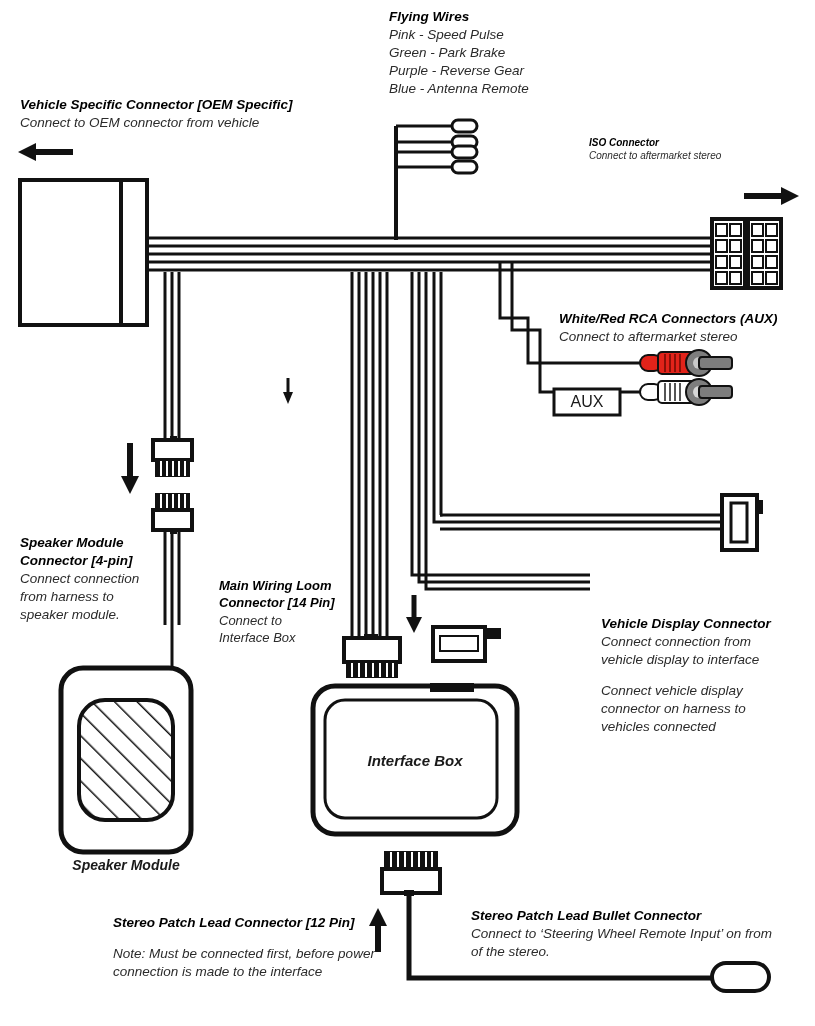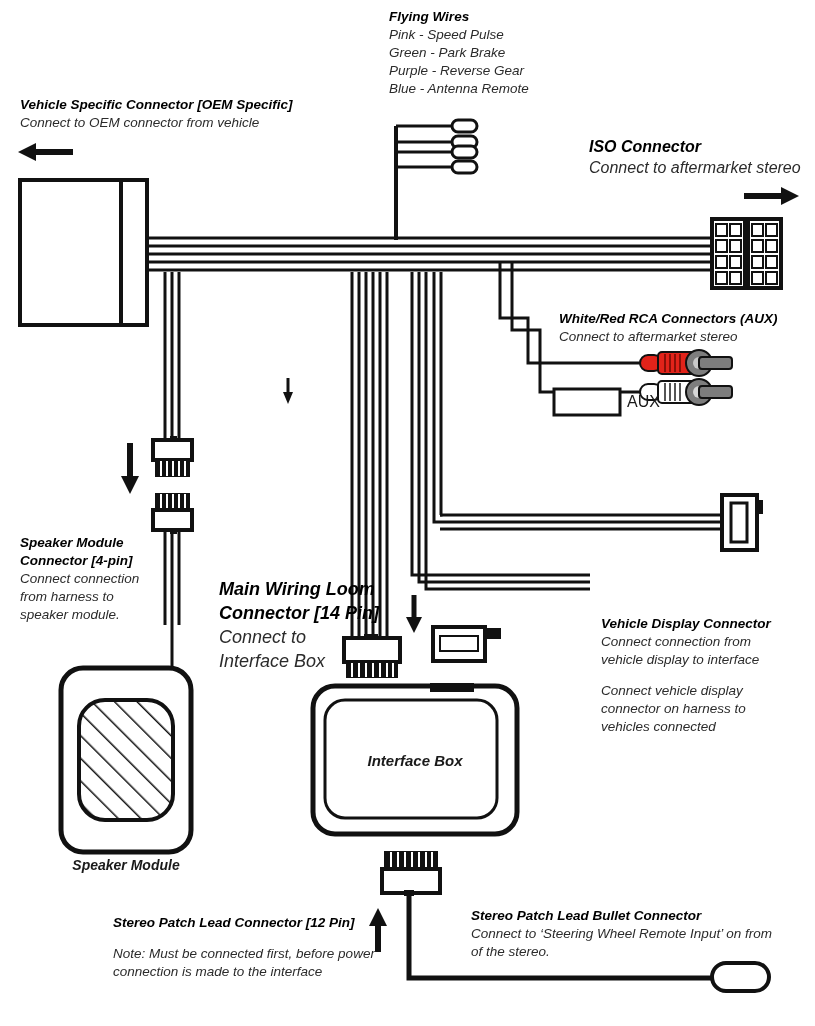--- a/index.html
+++ b/index.html
@@ -278,43 +278,43 @@
   </div>
 
   <div class="lbl" style="left:389px;top:8px;font-size:13.5px;">
     <span class="t">Flying Wires</span>
     <span class="s">Pink - Speed Pulse</span>
     <span class="s">Green - Park Brake</span>
     <span class="s">Purple - Reverse Gear</span>
     <span class="s">Blue - Antenna Remote</span>
   </div>
 
-  <div class="lbl" style="left:589px;top:136px;font-size:16px;">
+  <div class="lbl" style="left:589px;top:136px;font-size:10px;">
     <span class="t">ISO Connector</span>
     <span class="s">Connect to aftermarket stereo</span>
   </div>
 
   <div class="lbl" style="left:559px;top:310px;font-size:13.5px;">
     <span class="t">White/Red RCA Connectors (AUX)</span>
     <span class="s">Connect to aftermarket stereo</span>
   </div>
 
-  <div style="position:absolute;left:554px;top:389px;width:66px;height:26px;display:flex;align-items:center;justify-content:flex-end;font-size:16px;padding-left:40px;">
+  <div style="position:absolute;left:554px;top:389px;width:66px;height:26px;display:flex;align-items:center;justify-content:center;font-size:16px;">
     <span>AUX</span>
   </div>
 
   <div class="lbl" style="left:20px;top:534px;font-size:13.5px;">
     <span class="t">Speaker Module</span>
     <span class="t">Connector [4-pin]</span>
     <span class="s">Connect connection</span>
     <span class="s">from harness to</span>
     <span class="s">speaker module.</span>
   </div>
 
-  <div class="lbl" style="left:219px;top:577px;font-size:18px;">
+  <div class="lbl" style="left:219px;top:577px;font-size:13px;">
     <span class="t">Main Wiring Loom</span>
     <span class="t">Connector [14 Pin]</span>
     <span class="s">Connect to</span>
     <span class="s">Interface Box</span>
   </div>
 
   <div class="lbl" style="left:601px;top:615px;font-size:13.5px;">
     <span class="t">Vehicle Display Connector</span>
     <span class="s">Connect connection from</span>
     <span class="s">vehicle display to interface</span>

